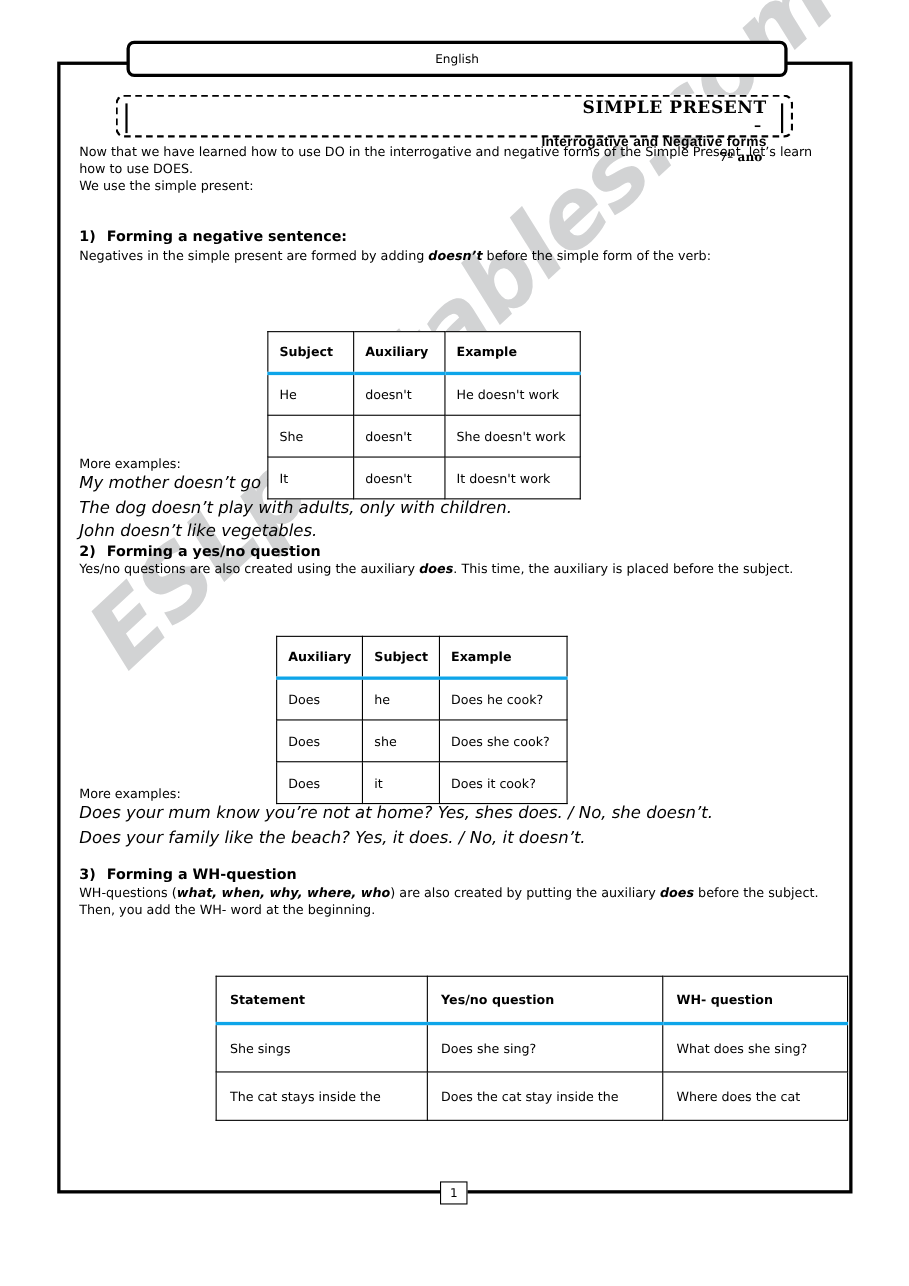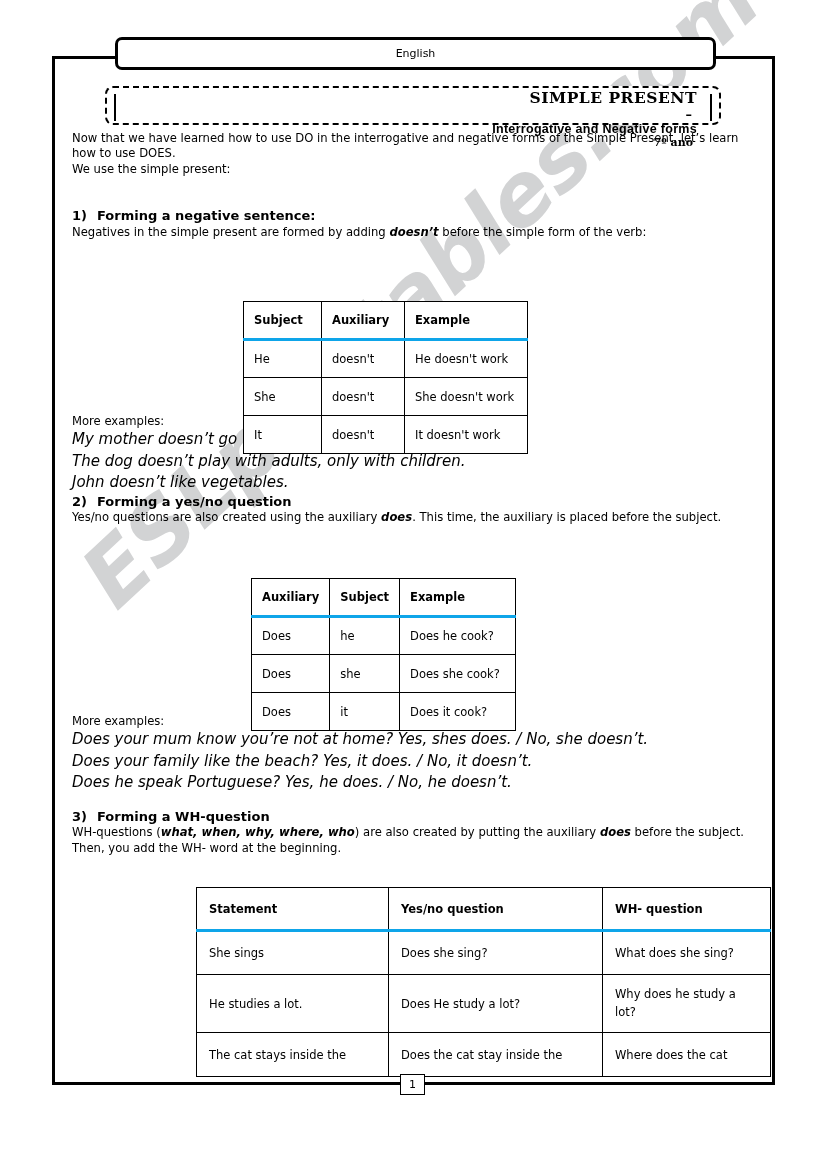--- a/index.html
+++ b/index.html
@@ -273,21 +273,20 @@
   </p>
   <p class="para indent-1">
     <span>Yes/no questions are also created using the auxiliary </span><span class="bi">does</span><span>. This time, the auxiliary is placed before the subject.</span>
   </p>
 
   <div style="height:188px"></div>
 
   <p class="para">More examples:</p>
   <p class="example-line">Does your mum know you’re not at home? Yes, shes does. / No, she doesn’t.</p>
   <p class="example-line">Does your family like the beach? Yes, it does. / No, it doesn’t.</p>
-  <p class="example-line">Does he speak Portuguese? Yes, he does. / No, he doesn’t.</p>
 
   <div class="spacer-md"></div>
 
   <p class="numbered">
     <span class="num">3)</span><span>Forming a WH-question</span>
   </p>
   <p class="para">
     <span>WH-questions (</span><span class="bi">what, when, why, where, who</span><span>) are also created by putting the auxiliary </span><span class="bi">does</span><span> before the subject. Then, you add the WH- word at the beginning.</span>
   </p>
 
@@ -354,25 +353,20 @@
       <th class="c2">Yes/no question</th>
       <th class="c3">WH- question</th>
     </tr>
   </thead>
   <tbody>
     <tr>
       <td class="c1">She sings</td>
       <td class="c2">Does she sing?</td>
       <td class="c3">What does she sing?</td>
     </tr>
-    <tr class="tall">
-      <td class="c1">He studies a lot.</td>
-      <td class="c2">Does He study a lot?</td>
-      <td class="c3 wrapcell">Why does he study a lot?</td>
-    </tr>
     <tr>
       <td class="c1">The cat stays inside the</td>
       <td class="c2">Does the cat stay inside the</td>
       <td class="c3">Where does the cat</td>
     </tr>
   </tbody>
 </table>
 
 <div id="page-number-box">
   <span>1</span>

